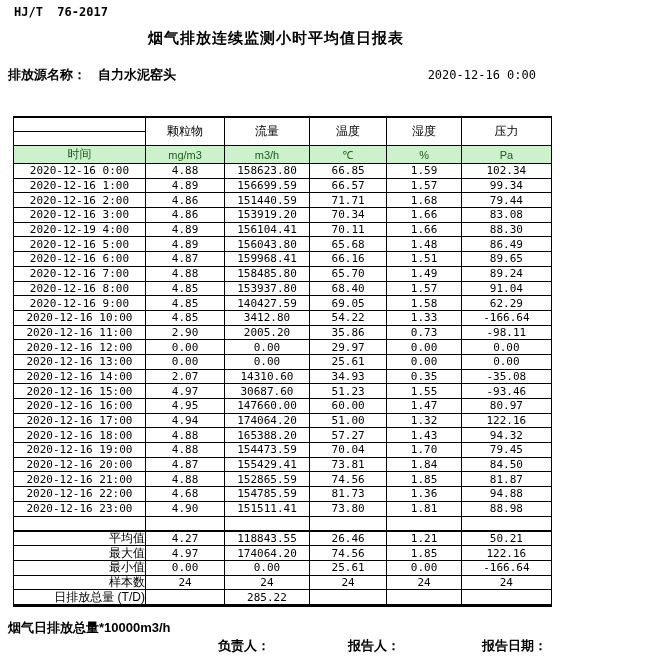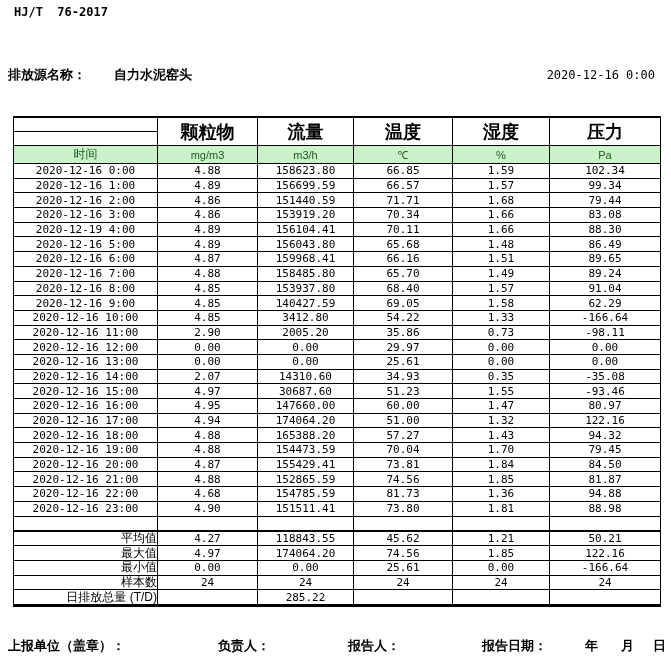--- a/index.html
+++ b/index.html
@@ -1,32 +1,32 @@
 <!DOCTYPE html>
 <html style="--green-bg: #ccf2cc; --green-fg: #1a5c1a;"><head>
 <meta charset="utf-8">
 <style>
   html,body{margin:0;padding:0;background:#fff;}
-  .page{position:relative;width:671px;height:659px;background:#fff;color:#000;
+  .page{position:relative;width:552px;height:659px;background:#fff;color:#000;
         font-family:"Liberation Sans",sans-serif;overflow:hidden;}
   .standard{position:absolute;left:14px;top:5px;font-weight:bold;font-size:12px;
             font-family:"DejaVu Sans Mono",monospace;white-space:pre;}
   .title{position:absolute;top:29px;left:0;width:100%;text-align:center;
          font-weight:bold;font-size:15px;letter-spacing:1px;}
   .meta{position:absolute;top:66px;left:8px;right:16px;display:flex;
         justify-content:space-between;align-items:baseline;}
   .meta .src{font-weight:bold;font-size:13px;}
-  .meta .src .name{margin-left:28px;}
+  .meta .src .name{margin-left:12px;}
   .meta .dt{font-size:12px;font-family:"DejaVu Sans Mono",monospace;}
   table.report{position:absolute;top:116px;left:13px;border-collapse:collapse;
         table-layout:fixed;border:1px solid #000;border-top:2px solid #000;
         border-bottom:3px solid #000;}
   table.report th,table.report td{border:1px solid #000;padding:0;text-align:center;
         overflow:hidden;white-space:nowrap;}
-  th.colname{font-weight:bold;font-size:18px;height:27px;}
+  th.colname{font-weight:normal;font-size:12px;height:27px;}
   th.corner{height:13px;}
   tr.units th{background:var(--green-bg,#ccf2cc);color:var(--green-fg,#1a5c1a);
         font-weight:normal;font-size:11px;height:14px;
         font-family:Liberation Sans, sans-serif;}
   tr.units th:first-child{font-size:12px;}
   td.cell{font-family:"DejaVu Sans Mono",monospace;font-size:11px;height:13.7px;
         line-height:13px;}
   tr.spacer td{height:13px;border-bottom:2px solid #000;}
   tr.sum td.lbl{font-family:"Liberation Sans",sans-serif;font-size:12px;text-align:right;}
   .note{position:absolute;left:8px;top:619px;font-weight:bold;font-size:13px;}
@@ -34,20 +34,21 @@
          font-weight:bold;font-size:13px;}
   .signs span{position:absolute;white-space:nowrap;}
 </style>
 </head>
 <body>
 
 <div class="page">
 
   <div class="standard">HJ/T  76-2017</div>
 
+  <div class="title">烟气排放连续监测小时平均值日报表</div>
 
   <div class="meta">
     <div class="src">
       <span>排放源名称：</span><span class="name">自力水泥窑头</span>
     </div>
     <div class="dt">2020-12-16 0:00</div>
   </div>
 
   <table class="report">
     <colgroup>
@@ -277,21 +278,21 @@
           <td></td>
           <td></td>
           <td></td>
           <td></td>
           <td></td>
         </tr>
         <tr class="sum">
           <td class="cell lbl">平均值</td>
           <td class="cell">4.27</td>
           <td class="cell">118843.55</td>
-          <td class="cell">45.62</td>
+          <td class="cell">26.46</td>
           <td class="cell">1.21</td>
           <td class="cell">50.21</td>
         </tr>
         <tr class="sum">
           <td class="cell lbl">最大值</td>
           <td class="cell">4.97</td>
           <td class="cell">174064.20</td>
           <td class="cell">74.56</td>
           <td class="cell">1.85</td>
           <td class="cell">122.16</td>
@@ -316,23 +317,23 @@
           <td class="cell lbl">日排放总量 (T/D)</td>
           <td class="cell"></td>
           <td class="cell">285.22</td>
           <td class="cell"></td>
           <td class="cell"></td>
           <td class="cell"></td>
         </tr>
       </tbody>
   </table>
 
+  <div class="note">烟气日排放总量*10000m3/h</div>
 
   <div class="signs">
-    <span style="left:8px">上报单位（盖章）：</span>
     <span style="left:218px">负责人：</span>
     <span style="left:348px">报告人：</span>
     <span style="left:482px">报告日期：</span>
     <span style="left:585px">年</span>
     <span style="left:621px">月</span>
     <span style="left:653px">日</span>
   </div>
 
 </div>
 

